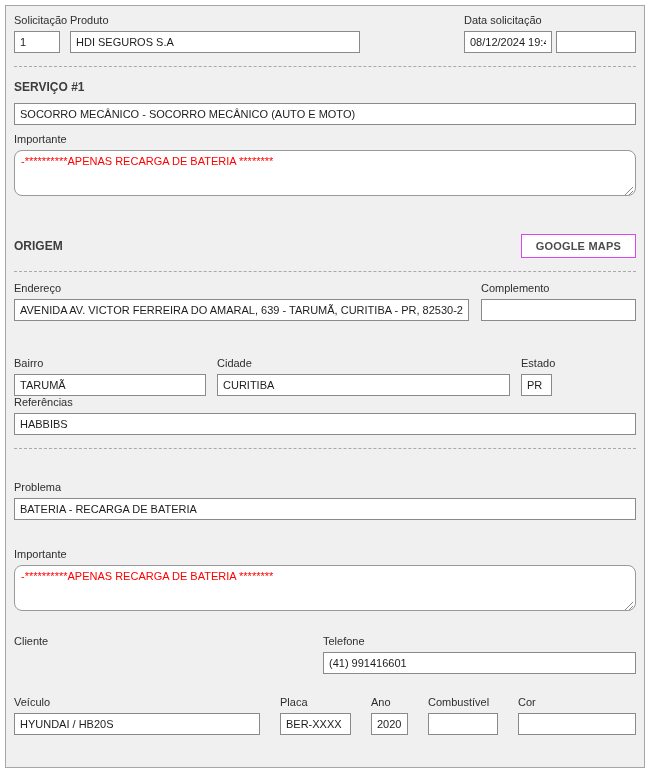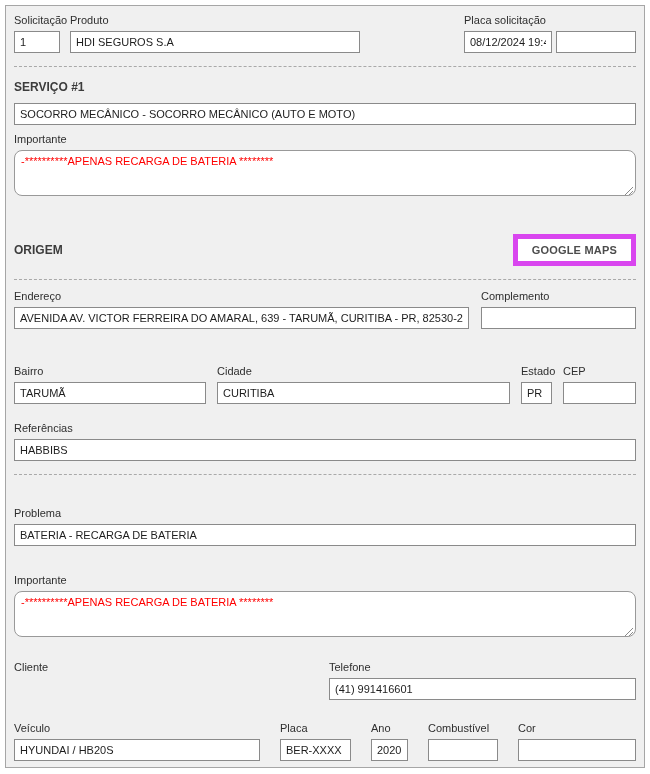--- a/index.html
+++ b/index.html
@@ -83,21 +83,21 @@
   .header-row .w-date   { width: 88px; }
   .header-row .w-date-x { width: 80px; padding-top: 17px; }
 
   .servico-heading { margin-top: 13px; }
   .servico-input { margin-top: 9px; }
   .importante-1 { margin-top: 8px; }
 
   .origem-row { margin-top: 36px; display: flex; align-items: center; justify-content: space-between; }
   .btn {
     background: #fff;
-    border: 5px solid #d946ef;
+    border: 1px solid #d946ef;
     font-family: "Liberation Sans", sans-serif;
     font-size: 11px;
     font-weight: 700;
     color: #4c4c4c;
     padding: 5px 14px;
     cursor: pointer;
     letter-spacing: .2px;
     margin-left: 24px;
   }
   .origem-divider { margin-top: 9px; }
@@ -105,26 +105,26 @@
   .endereco-row { margin-top: 10px; gap: 12px; }
   .endereco-row .w-end { width: 455px; }
   .endereco-row .w-comp { flex: 1; }
 
   .bairro-row { margin-top: 36px; gap: 11px; }
   .bairro-row .w-bairro { width: 192px; }
   .bairro-row .w-cidade { width: 293px; }
   .bairro-row .w-estado { width: 31px; }
   .bairro-row .w-cep { flex: 1; }
 
-  .referencias-field { margin-top: 18px; }
+  .referencias-field { }
   .problema-divider { margin-top: 20px; }
   .problema-field { margin-top: 32px; }
   .importante-2 { margin-top: 28px; }
 
-  .cliente-row { margin-top: 22px; gap: 9px; }
+  .cliente-row { margin-top: 22px; gap: 3px; }
   .cliente-row .w-cliente { width: 306px; }
   .cliente-row .w-telefone { flex: 1; }
 
   .veiculo-row { margin-top: 22px; gap: 20px; }
   .veiculo-row .w-veiculo { width: 246px; }
   .veiculo-row .w-placa { width: 71px; }
   .veiculo-row .w-ano { width: 37px; }
   .veiculo-row .w-cor { width: 118px; }
   .veiculo-row .w-comb { flex: 1; }
 </style>
@@ -137,21 +137,21 @@
     <div class="field w-solic">
       <label>Solicitação</label>
       <input type="text" value="1" style="">
     </div>
     <div class="field w-prod">
       <label>Produto</label>
       <input type="text" value="HDI SEGUROS S.A" style="">
     </div>
     <div class="date-group">
       <div class="field w-date">
-        <label>Placa solicitação</label>
+        <label>Data solicitação</label>
         <input type="text" value="08/12/2024 19:45" style="">
       </div>
       <div class="field w-date-x">
         <input type="text" value="" style="">
       </div>
     </div>
   </div>
 
   <hr class="dashed">
 
@@ -191,24 +191,20 @@
       <input type="text" value="TARUMÃ" style="">
     </div>
     <div class="field w-cidade">
       <label>Cidade</label>
       <input type="text" value="CURITIBA" style="">
     </div>
     <div class="field w-estado">
       <label>Estado</label>
       <input type="text" value="PR" style="">
     </div>
-    <div class="field w-cep">
-      <label>CEP</label>
-      <input type="text" value="" style="">
-    </div>
   </div>
 
   <div class="field referencias-field">
     <label>Referências</label>
     <input type="text" value="HABBIBS" style="">
   </div>
 
   <hr class="dashed problema-divider">
 
   <div class="field problema-field">

